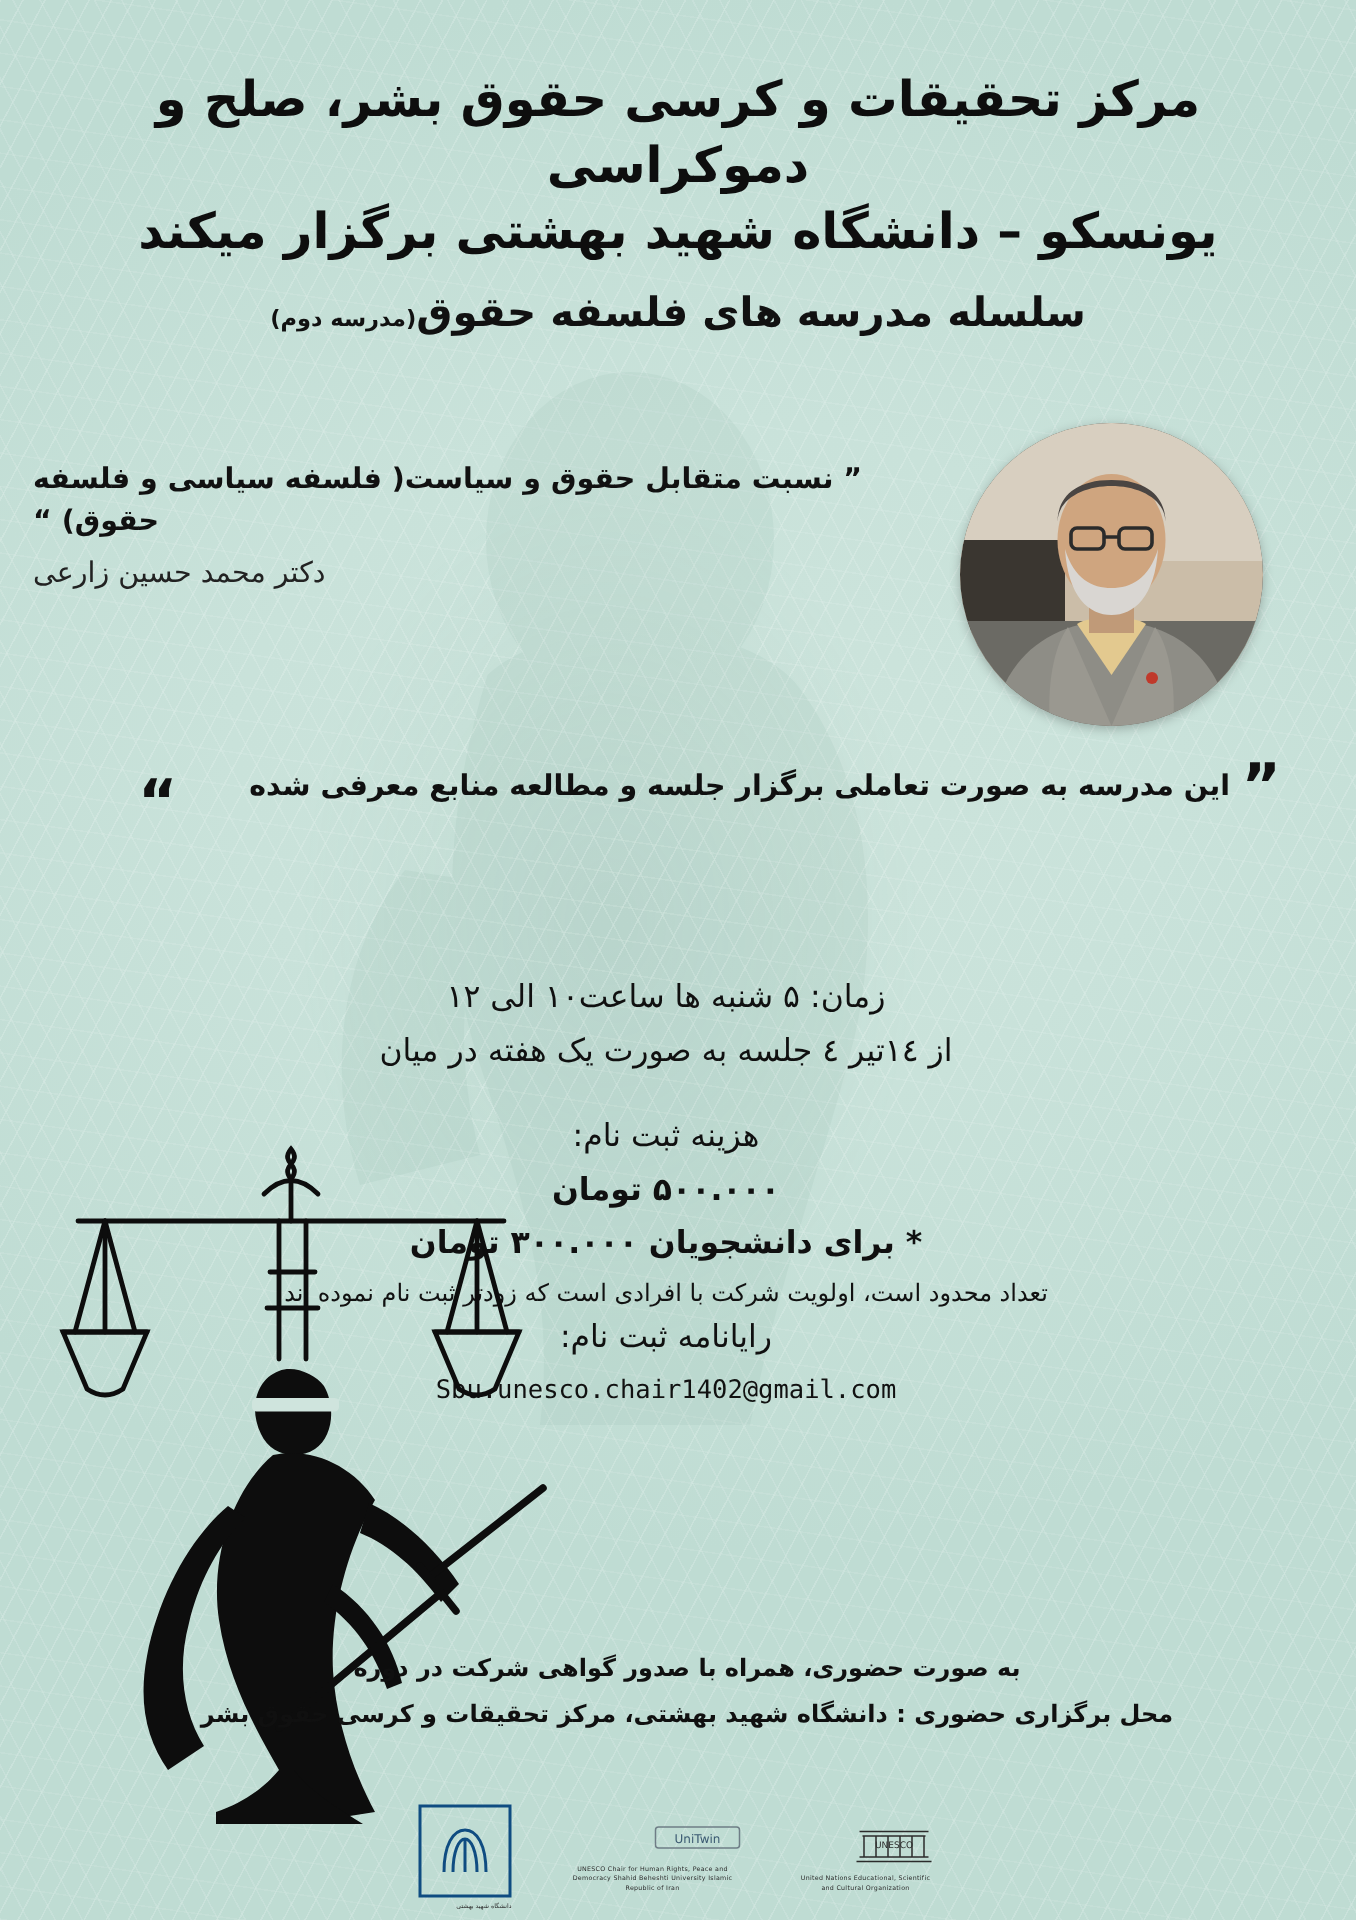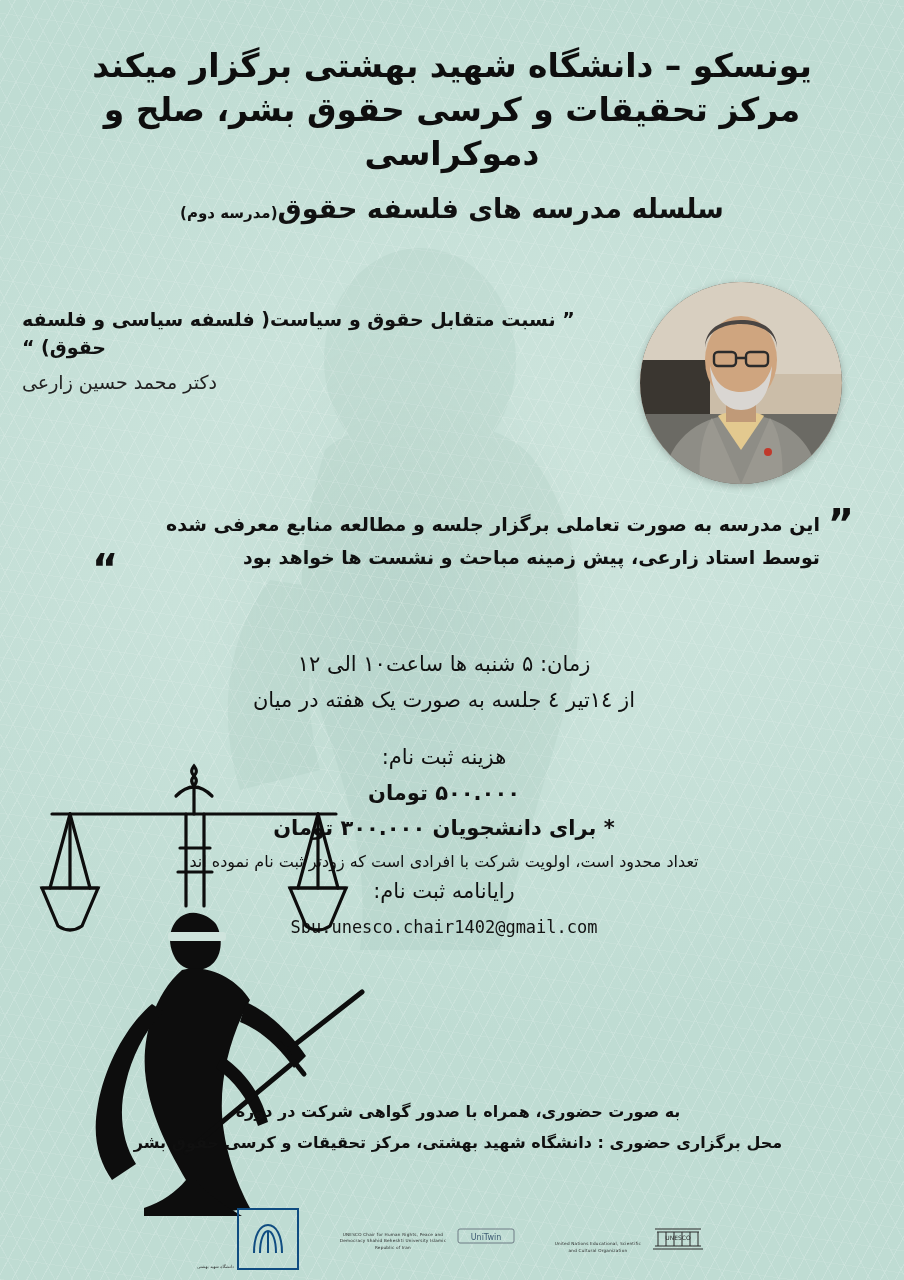--- a/index.html
+++ b/index.html
@@ -147,21 +147,21 @@
   }
 
   
   .logos{
     position:absolute;
     bottom:8px;left:0;right:0;
     height:66px;
     display:flex;align-items:center;justify-content:center;gap:34px;
   }
   .logo{
-    display:flex;flex-direction:row;align-items:flex-end;gap:3px;
+    display:flex;flex-direction:column;align-items:flex-start;gap:3px;
   }
   .logo-cap{
     font-size:4.2px;color:#2b2b2b;text-align:center;line-height:1.5;max-width:96px;letter-spacing:.2px;
   }
   .logo-cap.w{max-width:120px;}
   .sbu-logo{
     width:54px;height:54px;
     border:2px solid #0f4c81;
     display:flex;align-items:center;justify-content:center;
     color:#0f4c81;font-size:7px;font-weight:bold;text-align:center;line-height:1.25;
@@ -177,22 +177,22 @@
 
   <svg class="bg-statue" viewBox="0 0 560 900">
     <g fill="#7fa99c" opacity="0.5">
       <ellipse cx="300" cy="210" rx="96" ry="112"></ellipse>
       <path d="M205 300 C180 380 170 470 200 560 C230 650 250 720 240 800 L380 800 C400 700 430 620 450 540 C470 450 455 360 410 305 C370 260 250 258 205 300 Z"></path>
       <path d="M150 430 C110 480 95 560 120 640 L200 620 C180 540 190 480 215 440 Z"></path>
     </g>
   </svg>
 
   <div class="header">
+    <div class="title-line">مرکز تحقیقات و کرسی حقوق بشر، صلح و دموکراسی</div>
     <div class="title-line">یونسکو – دانشگاه شهید بهشتی برگزار میکند</div>
-    <div class="title-line">مرکز تحقیقات و کرسی حقوق بشر، صلح و دموکراسی</div>
     <div class="subtitle">
       <span>سلسله مدرسه های فلسفه حقوق</span><span class="small">(مدرسه دوم)</span>
     </div>
   </div>
 
   <div class="speaker-row">
     <div class="portrait">
       <svg width="202" height="202" viewBox="0 0 202 202">
         <defs>
           <clipPath id="circ">
@@ -230,21 +230,20 @@
     </div>
     <div class="speaker-text">
       <div class="speaker-topic">” نسبت متقابل حقوق و سیاست( فلسفه سیاسی و فلسفه حقوق) “</div>
       <div class="speaker-name">دکتر محمد حسین زارعی</div>
     </div>
   </div>
 
   <div class="quote-block">
     <span class="qmark open">”</span>
     <div>این مدرسه به صورت تعاملی برگزار جلسه و مطالعه منابع معرفی شده</div>
-    <div>توسط استاد زارعی، پیش زمینه مباحث و نشست ها خواهد بود</div>
     <span class="qmark close">“</span>
   </div>
 
   <div class="details">
     <div class="d-line">زمان: ۵ شنبه ها ساعت۱۰ الی ۱۲</div>
     <div class="d-line">از ۱٤تیر ٤  جلسه به صورت یک هفته در میان</div>
     <div class="d-gap"></div>
     <div class="d-line">هزینه ثبت نام:</div>
     <div class="d-line bold">۵۰۰.۰۰۰ تومان</div>
     <div class="d-line bold">* برای دانشجویان  ۳۰۰.۰۰۰ تومان</div>

